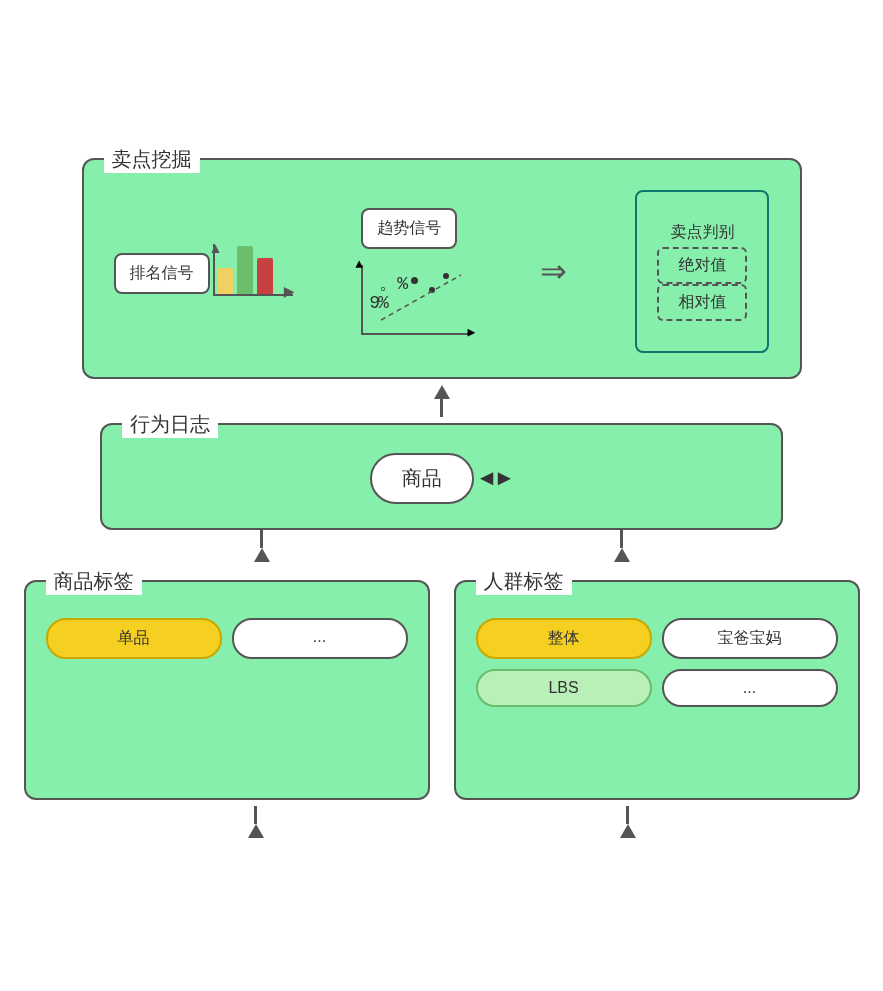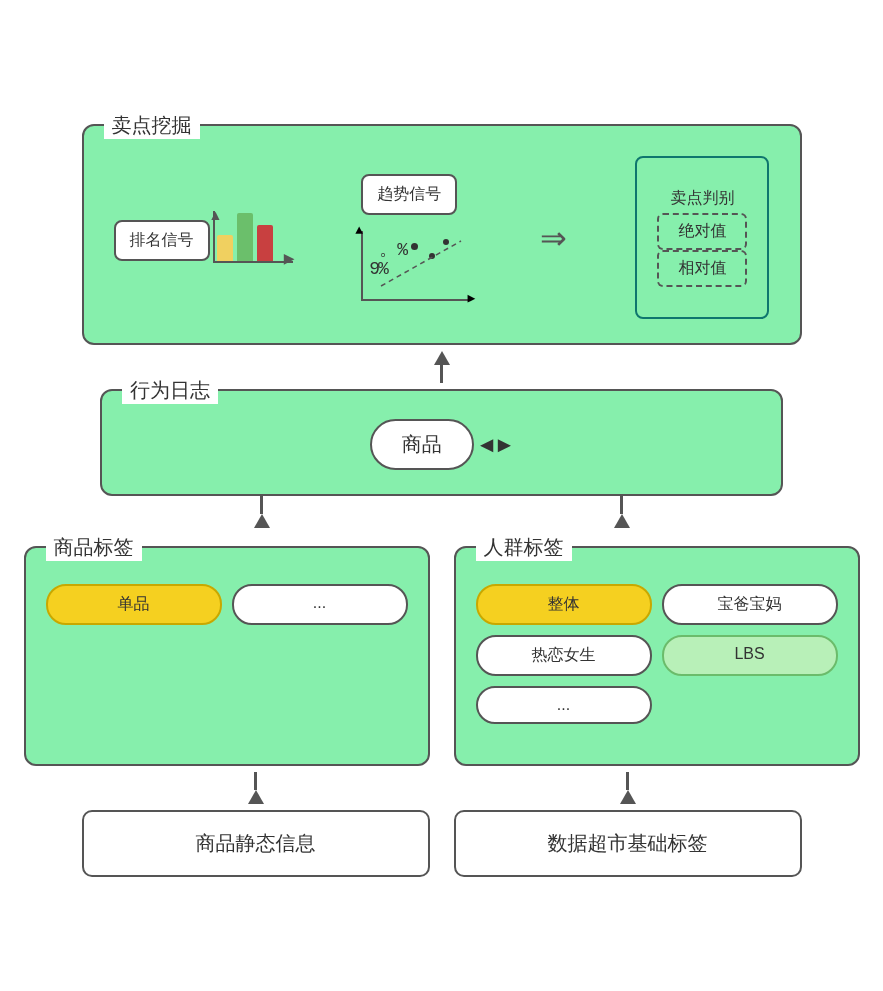--- a/index.html
+++ b/index.html
@@ -408,21 +408,20 @@
         <div class="tag yellow">单品</div>
         <div class="tag plain">...</div>
       </div>
     </div>
 
     <div class="box bottom-box">
       <span class="box-label">人群标签</span>
       <div class="tag-grid">
         <div class="tag yellow">整体</div>
         <div class="tag plain">宝爸宝妈</div>
-        <div class="tag plain">热恋女生</div>
         <div class="tag green">LBS</div>
         <div class="tag plain">...</div>
       </div>
     </div>
   </div>
 
   <div class="bottom-connectors">
     <div class="bottom-connector">
       <div class="arrow-down-full">
         <div class="arrow-stem" style="height:18px;"></div>
@@ -430,18 +429,14 @@
       </div>
     </div>
     <div class="bottom-connector">
       <div class="arrow-down-full">
         <div class="arrow-stem" style="height:18px;"></div>
         <div class="arrow-head-up"></div>
       </div>
     </div>
   </div>
 
-  <div class="source-row">
-    <div class="source-box">商品静态信息</div>
-    <div class="source-box">数据超市基础标签</div>
-  </div>
 
 </div>
 
 </body></html>

